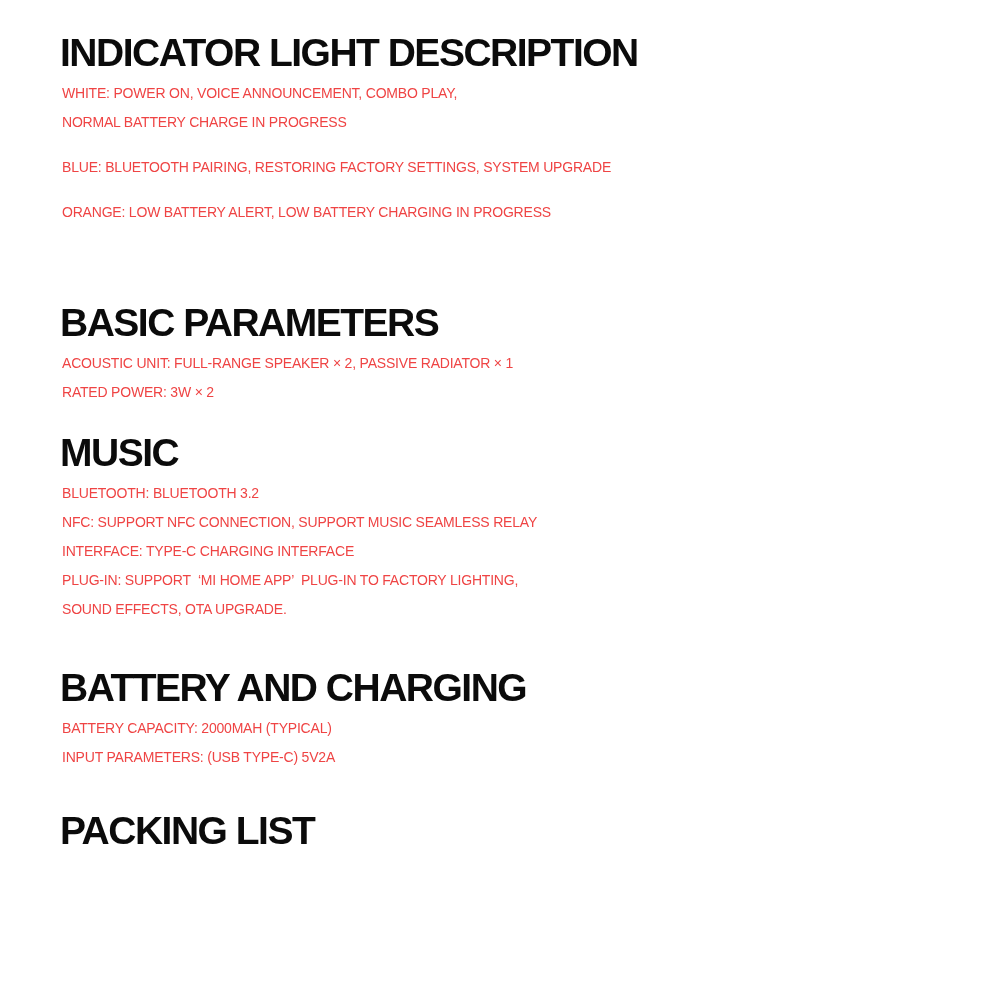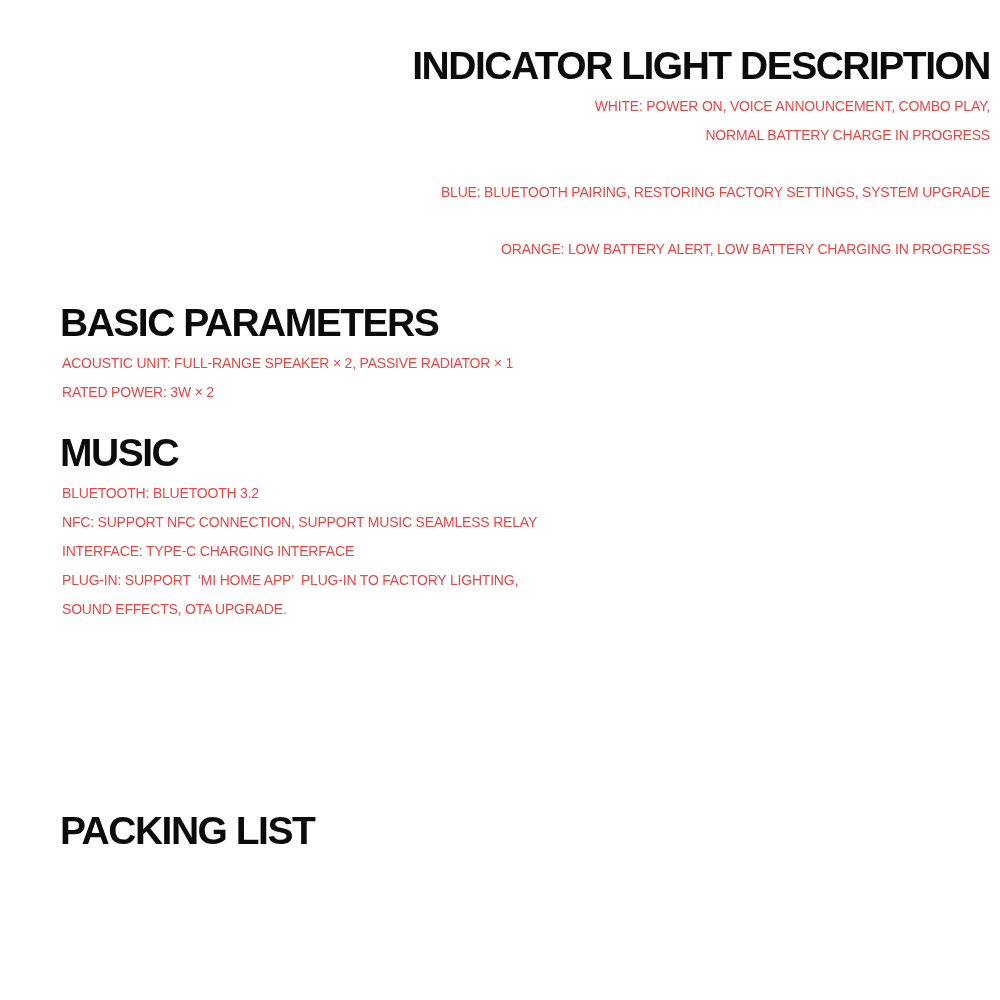--- a/index.html
+++ b/index.html
@@ -28,32 +28,32 @@
     font-weight: 700;
     letter-spacing: -1.5px;
     white-space: pre;
     color: #0b0b0b;
   }
   .para {
     margin: 0 0 0 2px;
     padding: 0;
   }
   .para + .para {
-    margin-top: 28px;
+    margin-top: 16px;
   }
   .line {
     display: block;
     font-size: 14px;
     line-height: 29px;
     letter-spacing: -0.2px;
     white-space: pre;
     color: #ef4444;
   }
   
-  #sec-indicator { top: 45px; text-align: right; }
+  #sec-indicator { top: 32px; }
   #sec-basic     { top: 302px; }
   #sec-link      { top: 432px; }
   #sec-battery   { top: 667px; }
   #sec-packing   { top: 810px; }
 </style>
 </head>
 <body>
 
 <div class="page">
 
@@ -83,18 +83,25 @@
     <h2 class="heading">MUSIC</h2>
     <p class="para">
       <span class="line">BLUETOOTH: BLUETOOTH 3.2</span>
       <span class="line">NFC: SUPPORT NFC CONNECTION, SUPPORT MUSIC SEAMLESS RELAY</span>
       <span class="line">INTERFACE: TYPE-C CHARGING INTERFACE</span>
       <span class="line">PLUG-IN: SUPPORT  ‘MI HOME APP’  PLUG-IN TO FACTORY LIGHTING,</span>
       <span class="line">SOUND EFFECTS, OTA UPGRADE.</span>
     </p>
   </section>
 
+  <section class="spec-section" id="sec-battery">
+    <h2 class="heading">BATTERY AND CHARGING</h2>
+    <p class="para">
+      <span class="line">BATTERY CAPACITY: 2000MAH (TYPICAL)</span>
+      <span class="line">INPUT PARAMETERS: (USB TYPE-C) 5V2A</span>
+    </p>
+  </section>
 
   <section class="spec-section" id="sec-packing">
     <h2 class="heading">PACKING LIST</h2>
   </section>
 
 </div>
 
 </body></html>

